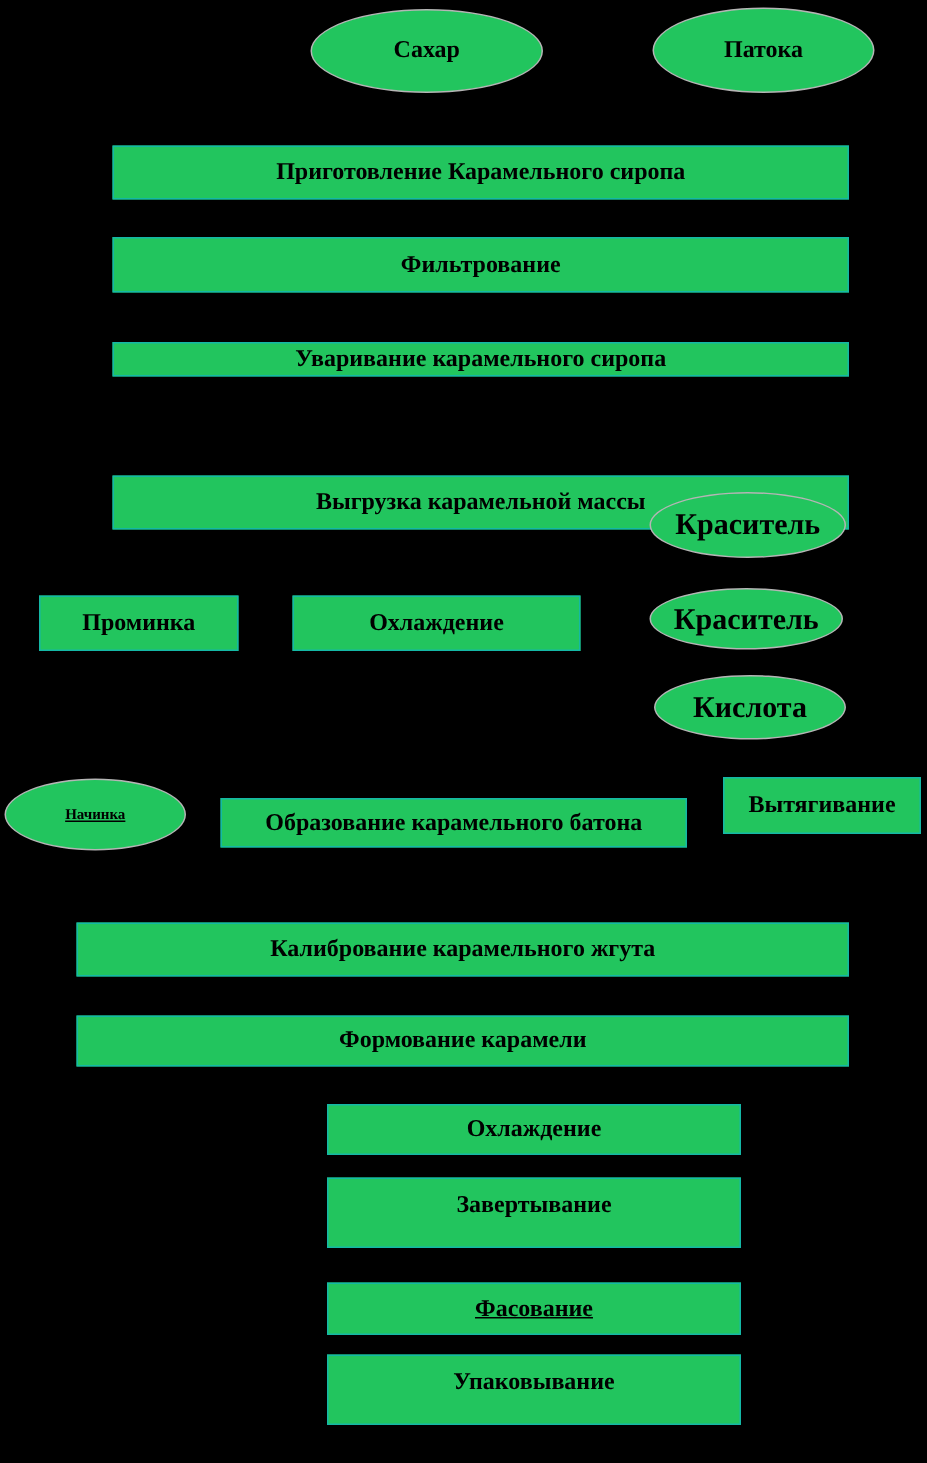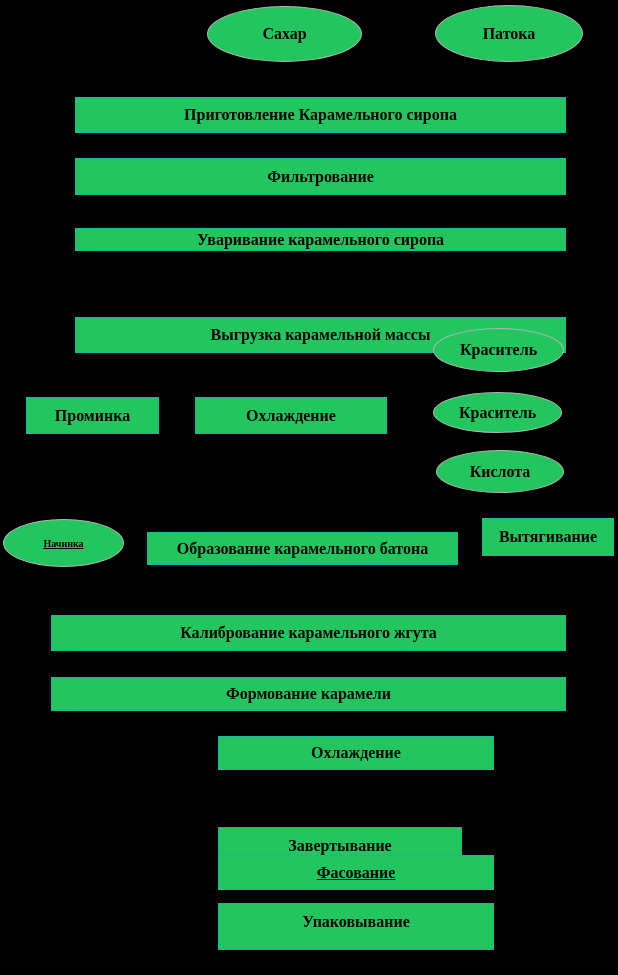--- a/index.html
+++ b/index.html
@@ -30,21 +30,21 @@
   .rect {
     border: 1px solid #14b8a6;
     font-size: 16px;
   }
   .ellipse {
     border-radius: 50%;
     border: 1px solid #b5b5b5;
     font-size: 16px;
   }
   .ellipse.small {
-    font-size: 16px;
+    font-size: 20px;
   }
   .ellipse.xsmall {
     font-size: 10px;
     text-decoration: underline;
   }
   .tall {
     align-items: flex-start;
     padding-top: 9px;
   }
 </style>
@@ -81,19 +81,19 @@
 
   <div class="node rect" style="left:482px; top:518px; width:132px; height:38px;">Вытягивание</div>
 
   <div class="node rect" style="left:51px;  top:615px; width:515px; height:36px;">Калибрование карамельного жгута</div>
 
   <div class="node rect" style="left:51px;  top:677px; width:515px; height:34px;">Формование карамели</div>
 
   <div class="node rect" style="left:218px; top:736px; width:276px; height:34px;">Охлаждение</div>
 
 
-  <div class="node rect tall" style="left:218px; top:827px; width:244px; height:47px;">Завертывание</div>
+  <div class="node rect tall" style="left:218px; top:785px; width:276px; height:47px;">Завертывание</div>
 
   <div class="node rect" style="left:218px; top:855px; width:276px; height:35px;text-decoration:underline;">Фасование</div>
 
   <div class="node rect tall" style="left:218px; top:903px; width:276px; height:47px;">Упаковывание</div>
 
 </div>
 
 </body></html>

